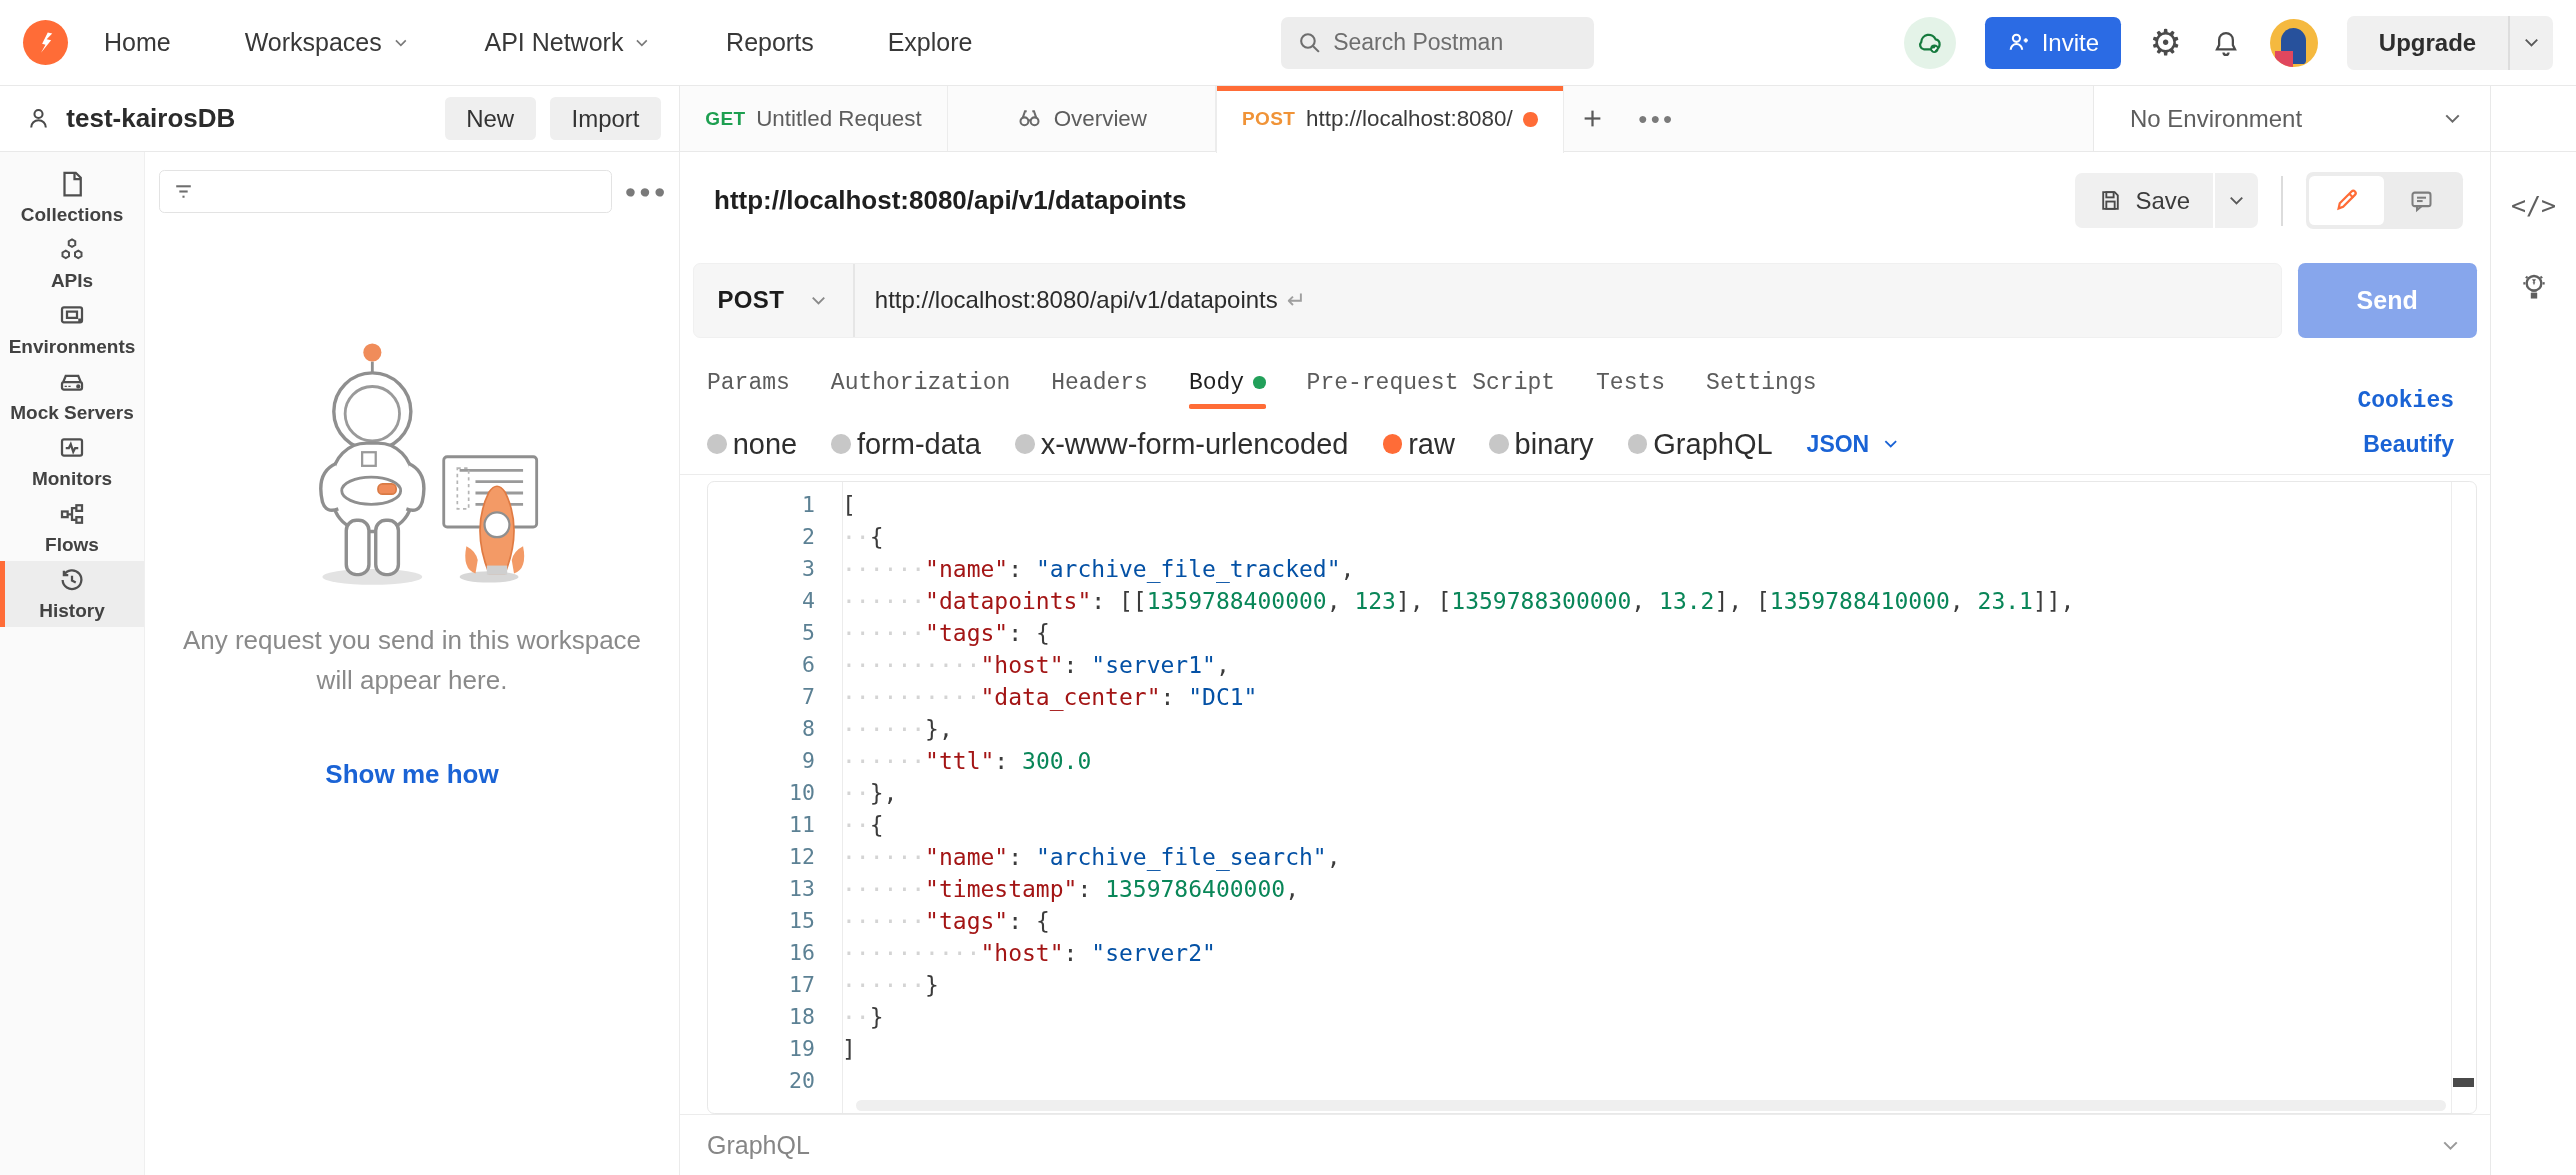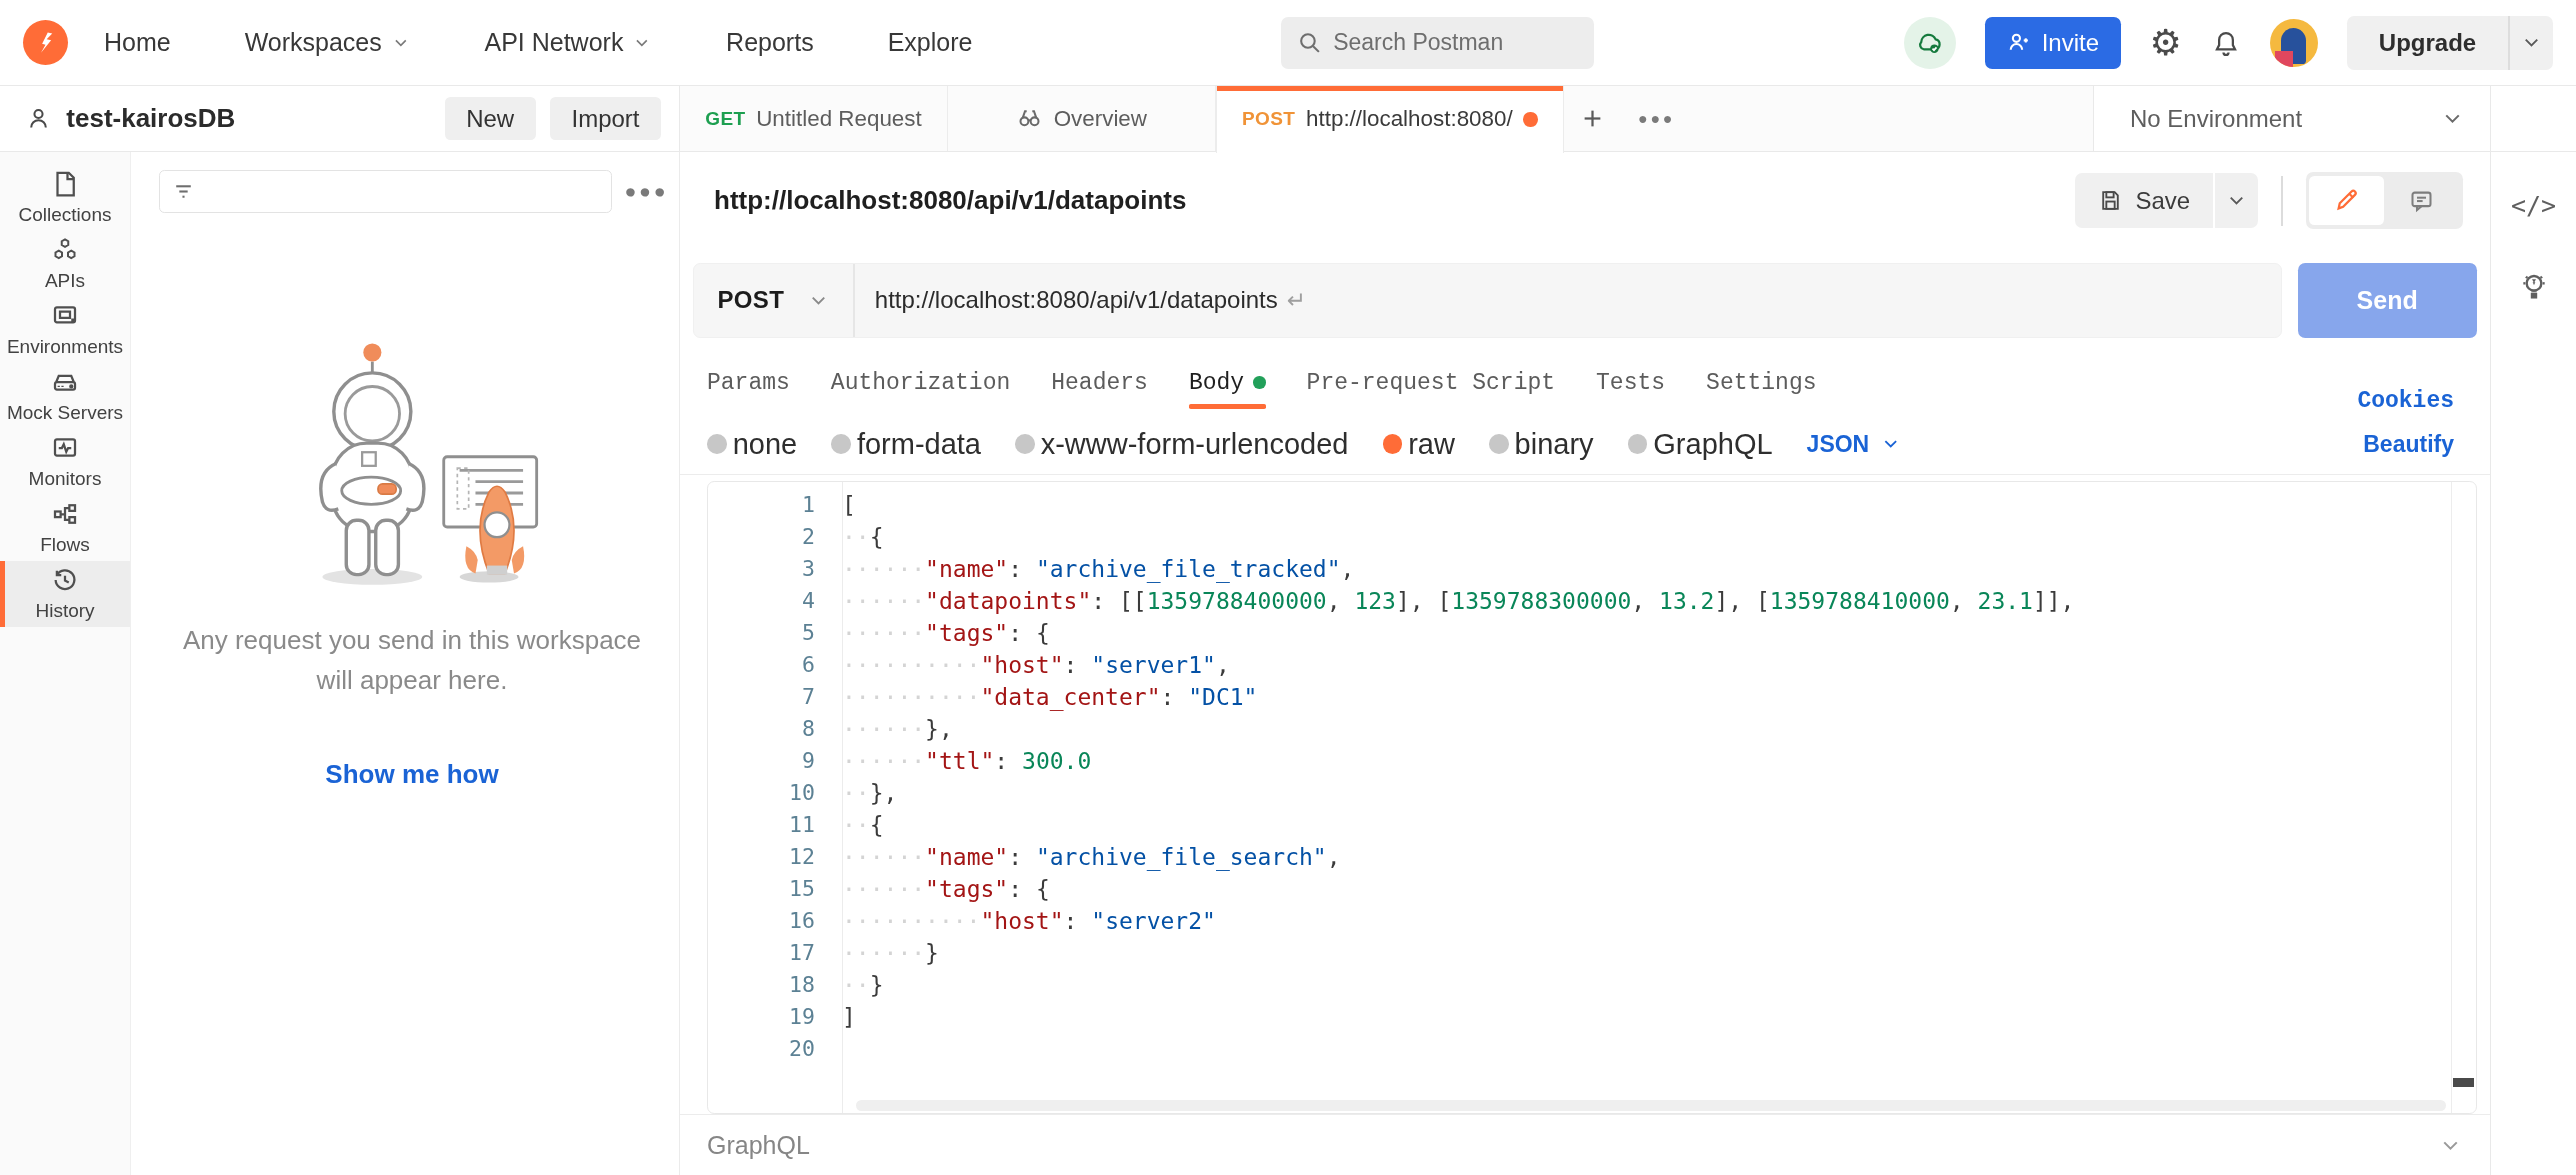--- a/index.html
+++ b/index.html
@@ -57,22 +57,22 @@
   .dirty-dot { width:14.3px; height:14.3px; border-radius:50%; background:var(--orange); }
   .tab-plus { width:57px; display:flex; align-items:center; justify-content:center; cursor:pointer; }
   .tab-more { width:72px; display:flex; align-items:center; justify-content:center; color:#7a7a7a;
               font-size:21.5px; letter-spacing:2.7px; cursor:pointer; }
   .envbar { width:397px; flex:none; border-left:1.8px solid #e9e9e9; display:flex; align-items:center;
             padding:0 25px 0 36px; }
   .env-label { font-size:24px; color:#5e5e5e; margin-right:auto; cursor:pointer; }
   .railtop { width:86px; flex:none; border-left:1.8px solid #e9e9e9; display:flex; align-items:center; justify-content:center; }
 
   
-  .rail { position:absolute; left:0; top:152px; width:131px; height:1024px; background:#fafafa;
-          border-right:1.8px solid #efefef; padding-top:12.5px; }
+  .rail { position:absolute; left:0; top:152px; width:145px; height:1024px; background:#fafafa;
+          border-right:1.8px solid #efefef; padding-top:12.5px;font-weight:bold; }
   .rail-item { height:66px; display:flex; flex-direction:column; align-items:center; justify-content:center;
                gap:5.4px; position:relative; cursor:pointer; }
   .rail-item .lbl { font-size:19px; color:#424242; }
   .rail-item.active { background:#ededed; }
   .rail-item.active::before { content:""; position:absolute; left:0; top:0; bottom:0; width:5.4px; background:var(--orange); }
 
   
   .side-panel { position:absolute; left:145px; top:152px; width:535px; height:1024px; background:#fff;
                 border-right:1.8px solid #ebebeb; }
   .filter-row { display:flex; align-items:center; padding:18px 10.7px 0 14.3px; gap:12.5px; }
@@ -548,20 +548,21 @@
           <div class="code-line"><span class="ln">3</span><span class="code-text"><span class="t-w">······</span><span class="t-k">"name"</span><span class="t-p">: </span><span class="t-s">"archive_file_tracked"</span><span class="t-p">,</span></span></div>
           <div class="code-line"><span class="ln">4</span><span class="code-text"><span class="t-w">······</span><span class="t-k">"datapoints"</span><span class="t-p">: [[</span><span class="t-n">1359788400000</span><span class="t-p">, </span><span class="t-n">123</span><span class="t-p">], [</span><span class="t-n">1359788300000</span><span class="t-p">, </span><span class="t-n">13.2</span><span class="t-p">], [</span><span class="t-n">1359788410000</span><span class="t-p">, </span><span class="t-n">23.1</span><span class="t-p">]],</span></span></div>
           <div class="code-line"><span class="ln">5</span><span class="code-text"><span class="t-w">······</span><span class="t-k">"tags"</span><span class="t-p">: {</span></span></div>
           <div class="code-line"><span class="ln">6</span><span class="code-text"><span class="t-w">··········</span><span class="t-k">"host"</span><span class="t-p">: </span><span class="t-s">"server1"</span><span class="t-p">,</span></span></div>
           <div class="code-line"><span class="ln">7</span><span class="code-text"><span class="t-w">··········</span><span class="t-k">"data_center"</span><span class="t-p">: </span><span class="t-s">"DC1"</span></span></div>
           <div class="code-line"><span class="ln">8</span><span class="code-text"><span class="t-w">······</span><span class="t-p">},</span></span></div>
           <div class="code-line"><span class="ln">9</span><span class="code-text"><span class="t-w">······</span><span class="t-k">"ttl"</span><span class="t-p">: </span><span class="t-n">300.0</span></span></div>
           <div class="code-line"><span class="ln">10</span><span class="code-text"><span class="t-w">··</span><span class="t-p">},</span></span></div>
           <div class="code-line"><span class="ln">11</span><span class="code-text"><span class="t-w">··</span><span class="t-p">{</span></span></div>
           <div class="code-line"><span class="ln">12</span><span class="code-text"><span class="t-w">······</span><span class="t-k">"name"</span><span class="t-p">: </span><span class="t-s">"archive_file_search"</span><span class="t-p">,</span></span></div>
+          <div class="code-line"><span class="ln">13</span><span class="code-text"><span class="t-w">······</span><span class="t-k">"timestamp"</span><span class="t-p">: </span><span class="t-n">1359786400000</span><span class="t-p">,</span></span></div>
           <div class="code-line"><span class="ln">15</span><span class="code-text"><span class="t-w">······</span><span class="t-k">"tags"</span><span class="t-p">: {</span></span></div>
           <div class="code-line"><span class="ln">16</span><span class="code-text"><span class="t-w">··········</span><span class="t-k">"host"</span><span class="t-p">: </span><span class="t-s">"server2"</span></span></div>
           <div class="code-line"><span class="ln">17</span><span class="code-text"><span class="t-w">······</span><span class="t-p">}</span></span></div>
           <div class="code-line"><span class="ln">18</span><span class="code-text"><span class="t-w">··</span><span class="t-p">}</span></span></div>
           <div class="code-line"><span class="ln">19</span><span class="code-text"><span class="t-p">]</span></span></div>
           <div class="code-line"><span class="ln">20</span><span class="code-text"></span></div>
         </div>
       <div class="hscroll"></div>
       <div class="vscroll">
           <span class="handle"></span>

